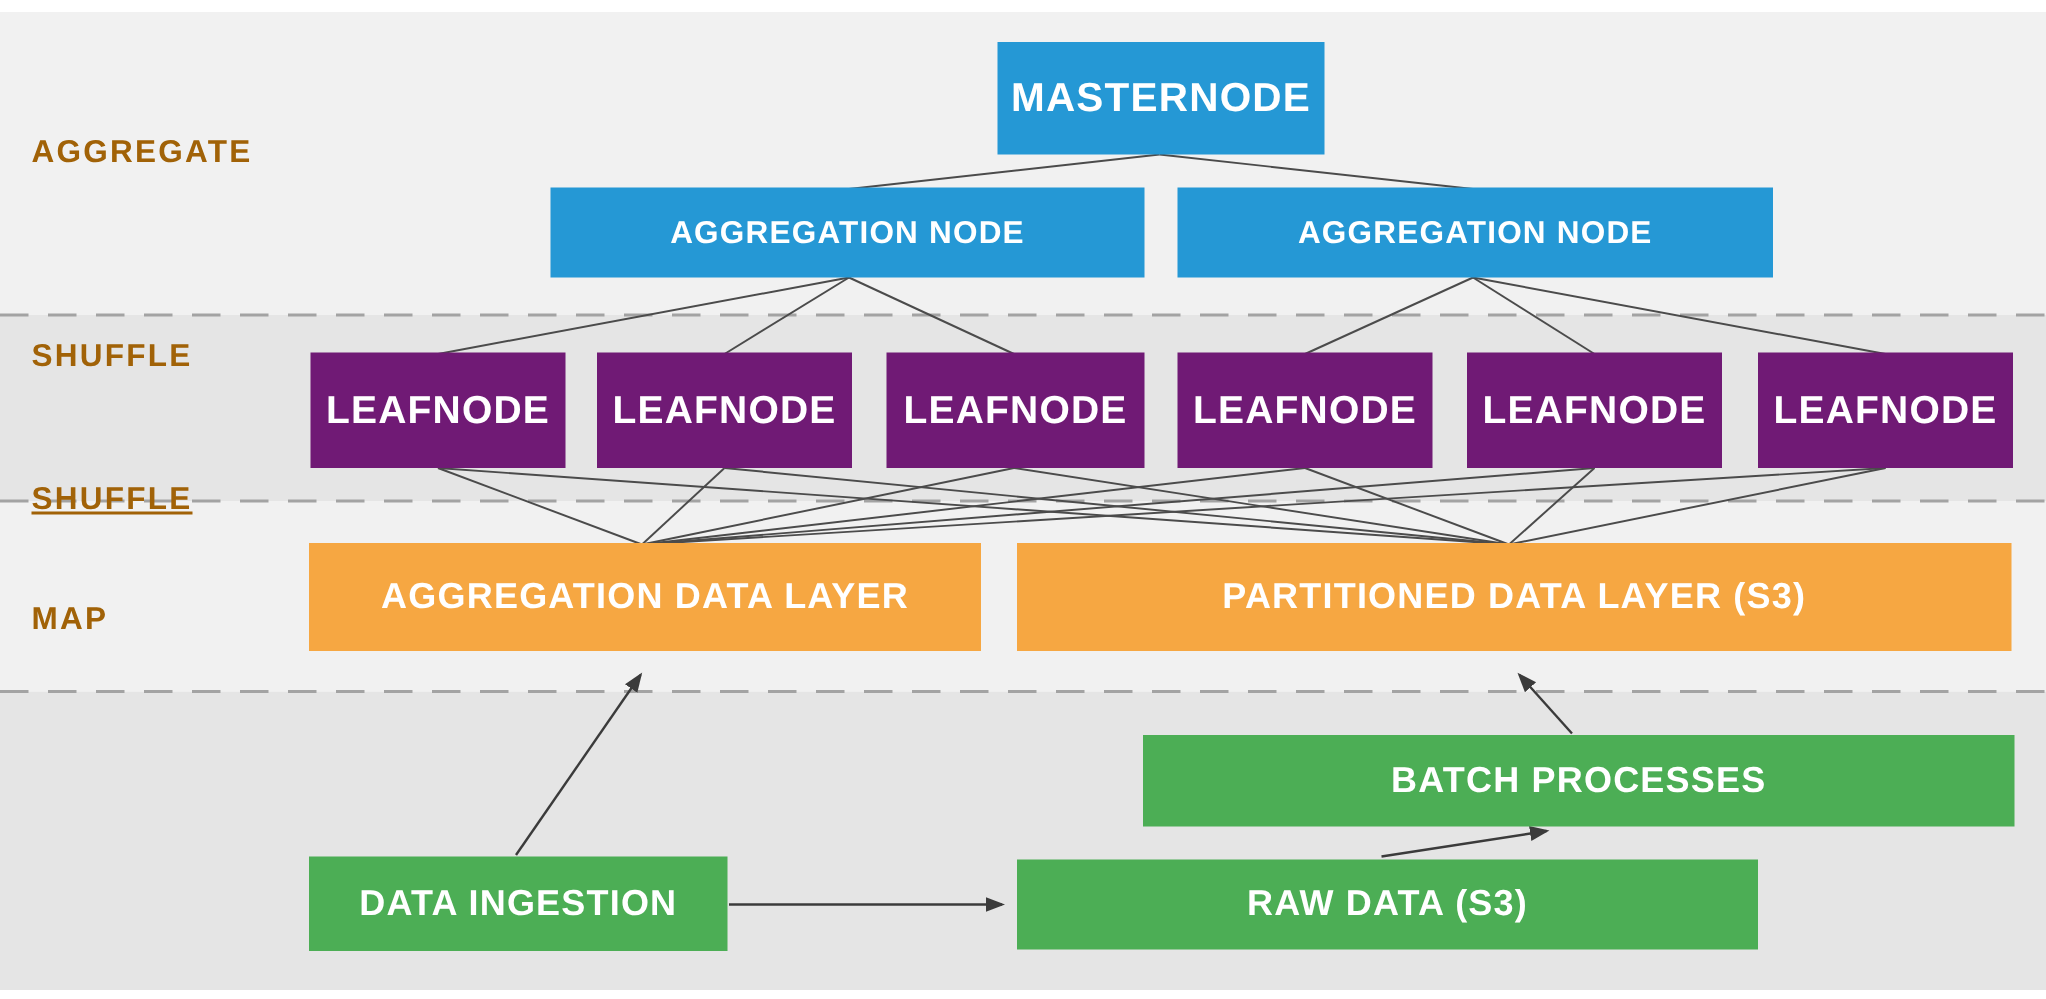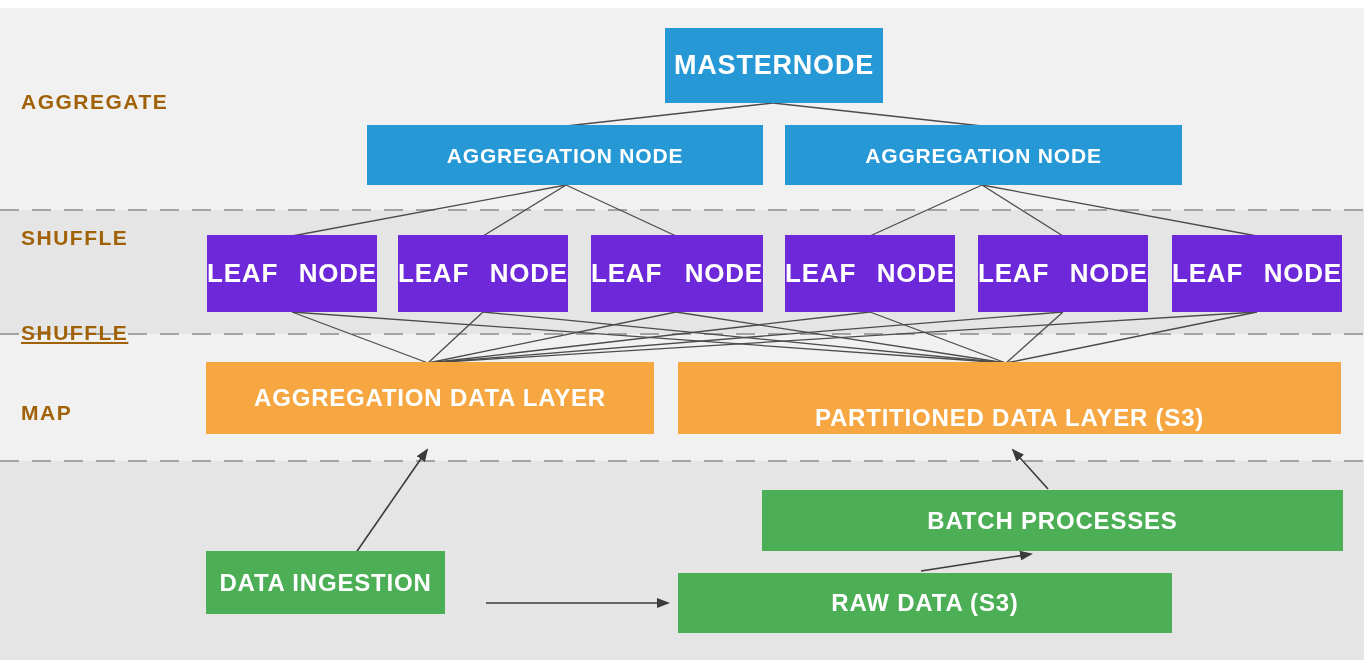--- a/index.html
+++ b/index.html
@@ -17,21 +17,21 @@
     color:#a16207;line-height:1;
   }
   .node{
     position:absolute;display:flex;flex-direction:row;
     align-items:center;justify-content:center;
     color:#ffffff;font-weight:bold;text-align:center;
     letter-spacing:0.8px;
   }
   .node .ln{display:block;}
   .blue{background:#2598d5;}
-  .teal{background:#6d28d9;justify-content:space-between;}
+  .teal{background:#701a75;}
   .orange{background:#f6a742;}
   .green{background:#4cae55;}
   .fs-master{font-size:27px;line-height:35px;}
   .fs-agg{font-size:21px;line-height:1;}
   .fs-leaf{font-size:26px;line-height:35px;}
   .fs-orange{font-size:24px;line-height:32px;}
   .fs-green{font-size:24px;line-height:1;}
   #wires{position:absolute;left:0;top:0;pointer-events:none;}
 </style>
 </head>
@@ -132,25 +132,25 @@
   <span class="ln">NODE</span>
 </div>
 <div class="node teal fs-leaf" style="left:1172px;top:235px;width:170px;height:77px;">
   <span class="ln">LEAF</span>
   <span class="ln">NODE</span>
 </div>
 
 <div class="node orange fs-orange" style="left:206px;top:362px;width:448px;height:72px;">
   <span class="ln">AGGREGATION DATA LAYER</span>
 </div>
-<div class="node orange fs-orange" style="left:678px;top:362px;width:663px;height:72px;align-items:flex-end;">
+<div class="node orange fs-orange" style="left:678px;top:362px;width:663px;height:72px;">
   <span class="ln">PARTITIONED DATA LAYER (S3)</span>
 </div>
 
 <div class="node green fs-green" style="left:762px;top:490px;width:581px;height:61px;justify-content:center;">
   <span class="ln">BATCH PROCESSES</span>
 </div>
 <div class="node green fs-green" style="left:678px;top:573px;width:494px;height:60px;justify-content:center;">
   <span class="ln">RAW DATA (S3)</span>
 </div>
-<div class="node green fs-green" style="left:206px;top:551px;width:239px;height:63px;">
+<div class="node green fs-green" style="left:206px;top:571px;width:279px;height:63px;">
   <span class="ln">DATA INGESTION</span>
 </div>
 
 </body></html>

